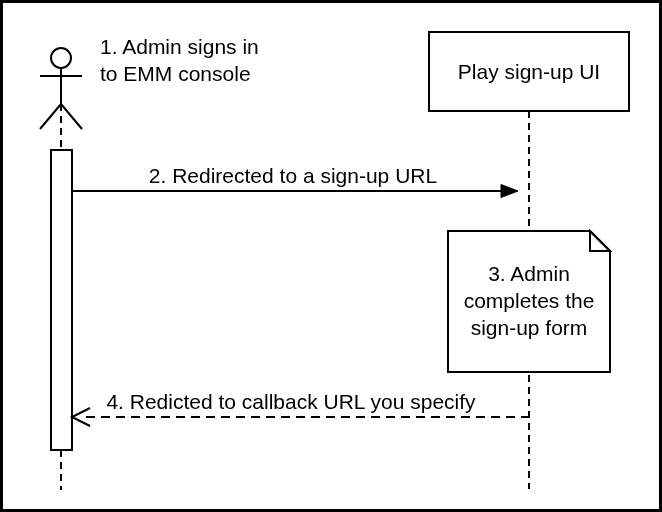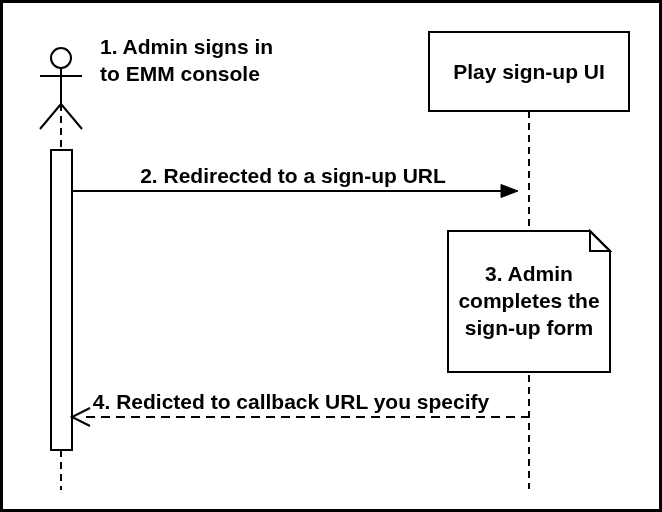--- a/index.html
+++ b/index.html
@@ -5,21 +5,20 @@
   html, body {
     margin: 0;
     padding: 0;
     background: #ffffff;
   }
   .canvas {
     position: relative;
     width: 662px;
     height: 512px;
     background: #ffffff;
-    font-weight: bold;
   }
   svg {
     display: block;
   }
   svg text {
     font-family: "Liberation Sans", sans-serif;
     font-size: 21px;
     fill: #000000;
   }
   .shape {

